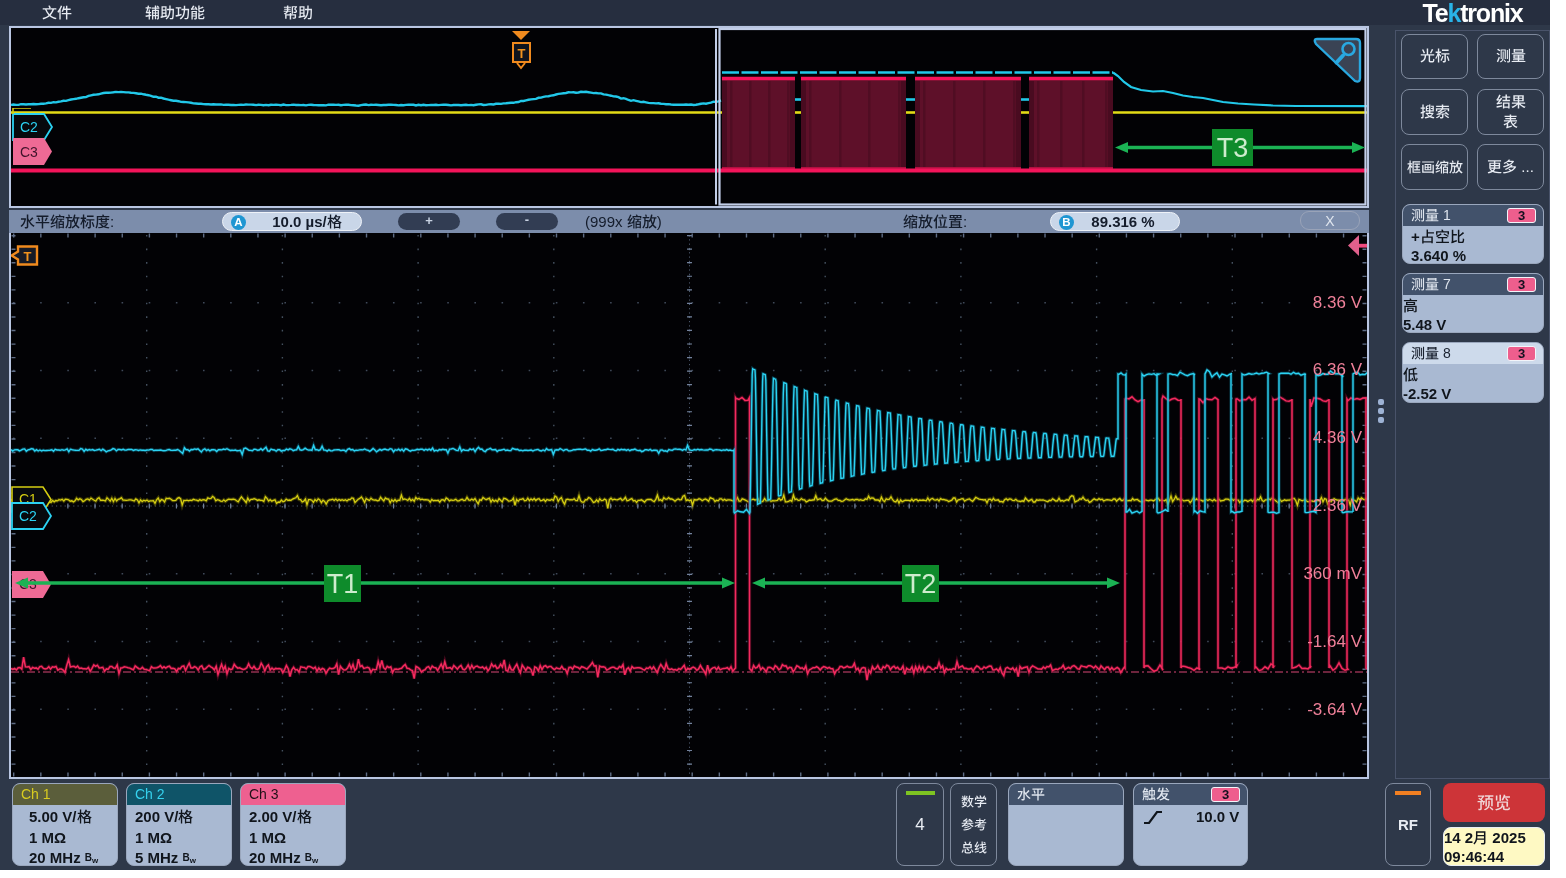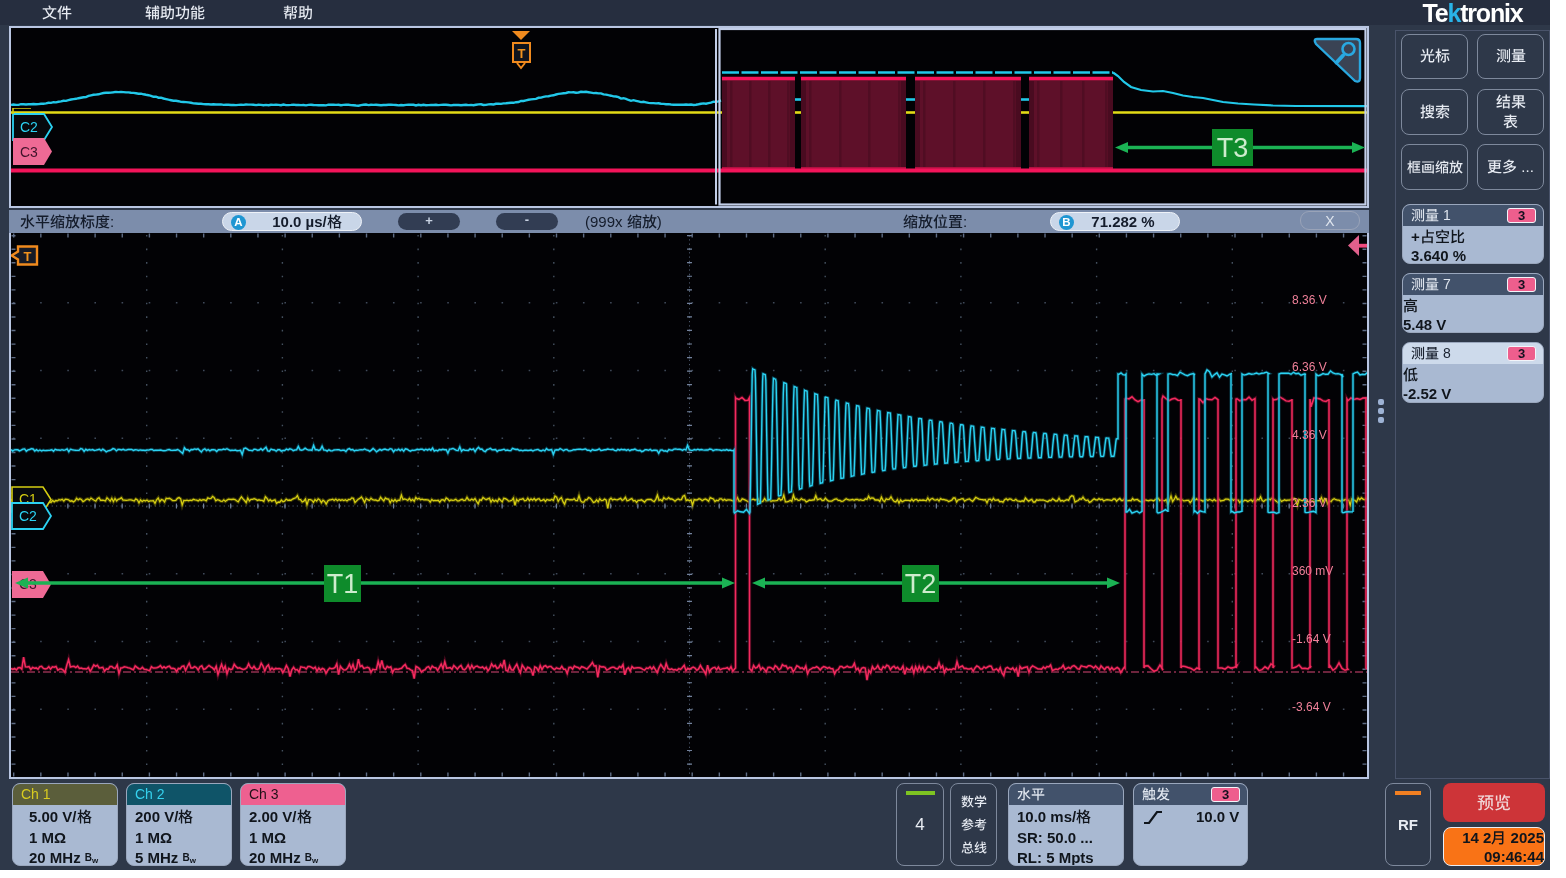--- a/index.html
+++ b/index.html
@@ -5,21 +5,21 @@
 #app{position:absolute;left:0;top:0;width:1550px;height:870px;background:#2e3849;overflow:hidden}
 .cj{display:inline-block;vertical-align:-0.128em;fill:currentColor}
 .abs{position:absolute}
 .bdg{position:absolute;border-radius:8px;background:#a9b9d2;border:1px solid #9aa7bd;overflow:hidden}
 .bh{height:21px;line-height:21px;padding-left:8px;font-size:14px;position:relative;white-space:nowrap}
 .bb{color:#10151c;font-weight:bold}
 .chip{position:absolute;width:29px;height:15px;background:#ee5e8d;border:1px solid #f2f5fa;border-radius:3px;color:#151020;font-weight:bold;font-size:13px;line-height:13px;text-align:center}
 .rbtn{position:absolute;border:1px solid #7e899c;border-radius:8px;color:#e8ecf3;font-size:15px;display:flex;align-items:center;justify-content:center;text-align:center}
 .pill{position:absolute;height:19px;border-radius:9.5px;background:#c9d6e8;border:1.5px solid #eef2f8;color:#141c2b;font-weight:bold;font-size:15px}
 .dkb{position:absolute;height:17px;border-radius:8.5px;background:#323d53;color:#c8d2e2;text-align:center;font-weight:bold;font-size:13px;line-height:16px}
-.axl{position:absolute;width:70px;font-size:12px;color:#ef8099}
+.axl{position:absolute;width:70px;text-align:right;font-size:17px;color:#ef8099}
 </style></head><body>
 <svg width="0" height="0" style="position:absolute">
     <defs>
       <path id="u5e73" d="M168 261C204 332 239 425 252 483L343 453C330 395 291 305 254 236ZM744 232C721 301 679 398 644 458L727 484C763 427 808 338 845 259ZM49 525V620H450V963H548V620H953V525H548V195H895V101H102V195H450V525Z"></path>
       <path id="u8868" d="M245 964C270 947 311 933 594 846C588 826 580 788 578 762L346 829V630C400 593 450 551 491 507C568 716 701 865 909 935C923 909 950 872 971 852C875 825 795 779 729 718C790 682 859 635 918 589L839 532C798 572 733 622 676 661C637 614 606 560 583 502H937V421H545V346H863V269H545V199H905V117H545V36H450V117H103V199H450V269H153V346H450V421H61V502H372C280 580 148 651 29 688C50 707 78 742 92 764C143 745 196 721 248 691V807C248 848 224 869 204 879C219 898 239 940 245 964Z"></path>
       <path id="u679c" d="M156 83V491H451V565H58V652H379C291 739 157 816 31 856C52 875 81 911 95 934C221 886 356 799 451 698V964H551V692C648 792 783 880 906 929C921 904 950 868 971 849C849 810 715 735 624 652H943V565H551V491H851V83ZM254 324H451V411H254ZM551 324H749V411H551ZM254 163H451V249H254ZM551 163H749V249H551Z"></path>
       <path id="u641c" d="M156 36V232H42V320H156V518C110 534 68 548 33 559L57 649L156 612V854C156 867 152 870 140 870C129 871 94 871 57 870C69 896 80 936 83 961C144 961 183 958 210 942C238 927 246 901 246 854V579L353 539L337 454L246 487V320H341V232H246V36ZM380 584V663H431L414 670C454 730 506 782 567 824C488 856 398 877 305 889C320 908 339 944 346 966C456 948 561 920 652 875C730 914 818 943 914 961C925 939 950 903 969 885C886 873 808 852 739 824C817 770 880 699 919 607L863 581L847 584H692V497H921V114H727V190H836V270H731V340H836V421H692V35H607V125L546 68C509 94 446 124 389 143H388V497H607V584ZM470 189C517 173 566 155 607 133V421H470V340H565V271H470ZM792 663C757 711 709 751 653 783C594 750 544 710 507 663Z"></path>
       <path id="u91c7" d="M790 189C756 266 696 371 648 436L726 471C775 409 837 312 886 227ZM137 267C178 325 217 402 230 453L316 416C302 364 260 290 217 234ZM403 229C433 286 459 363 465 411L557 379C550 331 521 257 490 201ZM822 44C643 78 341 101 82 111C92 133 104 174 106 199C369 192 678 168 897 129ZM57 503V596H378C289 700 155 795 29 846C52 866 83 904 99 930C223 871 352 769 447 653V962H547V649C644 764 775 868 900 928C916 902 948 863 971 843C845 792 709 697 618 596H944V503H547V414H447V503Z"></path>
       <path id="u91cf" d="M266 214H728V261H266ZM266 119H728V165H266ZM175 67V312H823V67ZM49 350V419H953V350ZM246 610H453V657H246ZM545 610H757V657H545ZM246 512H453V559H246ZM545 512H757V559H545ZM46 869V940H957V869H545V820H871V757H545V711H851V458H157V711H453V757H132V820H453V869Z"></path>
       <path id="u89c8" d="M652 261C696 308 745 374 766 418L851 381C828 338 780 275 733 230ZM108 92V379H200V92ZM319 47V411H411V47ZM185 439V759H280V522H729V750H828V439ZM578 34C552 147 506 262 447 335C469 346 509 370 527 383C560 338 591 280 617 215H939V131H647C655 105 663 79 669 53ZM446 563V642C446 715 418 820 61 890C84 909 111 944 123 965C383 905 485 823 523 744V843C523 926 551 950 659 950C682 950 799 950 822 950C907 950 933 921 943 806C919 801 881 788 861 774C857 859 850 871 814 871C786 871 691 871 670 871C626 871 618 867 618 842V697H539C543 679 544 661 544 644V563Z"></path>
@@ -191,21 +191,21 @@
         <use href="#u7f29"></use>
       </svg><svg class="cj" style="width:15px;height:15px" viewBox="0 0 1000 1000">
         <use href="#u653e"></use>
       </svg><svg class="cj" style="width:15px;height:15px" viewBox="0 0 1000 1000">
         <use href="#u4f4d"></use>
       </svg><svg class="cj" style="width:15px;height:15px" viewBox="0 0 1000 1000">
         <use href="#u7f6e"></use>
       </svg>:</div>
     <div class="pill" style="left:1050px;top:212px;width:130px">
       <span style="position:absolute;left:8px;top:1.5px;width:15px;height:15px;border-radius:8px;background:#1f96d2;color:#fff;font-size:11.5px;text-align:center;line-height:15px;font-weight:bold">B</span>
-      <span style="position:absolute;left:22px;top:0px;width:100px;text-align:center">71.282 %</span>
+      <span style="position:absolute;left:22px;top:0px;width:100px;text-align:center">89.316 %</span>
     </div>
     <div class="abs" style="left:1300px;top:211px;width:60px;height:19px;border:1px solid #99a3b8;border-radius:9px;color:#dfe5ee;text-align:center;font-size:14px;line-height:18px">X</div>
     <div class="abs" style="left:9px;top:233px;width:1360px;height:546px;border:2px solid #b9c6e2;border-top:none;background:#020205"></div>
     <svg id="mainw" width="1356" height="544" style="position:absolute;left:11px;top:233px">
       <rect x="0" y="0" width="1356" height="544" fill="#020205"></rect>
       <line x1="135.7" y1="2" x2="135.7" y2="542" stroke="#44505f" stroke-width="1.4" stroke-dasharray="1.6 11.95"></line>
       <line x1="271.4" y1="2" x2="271.4" y2="542" stroke="#44505f" stroke-width="1.4" stroke-dasharray="1.6 11.95"></line>
       <line x1="407.1" y1="2" x2="407.1" y2="542" stroke="#44505f" stroke-width="1.4" stroke-dasharray="1.6 11.95"></line>
       <line x1="542.8" y1="2" x2="542.8" y2="542" stroke="#44505f" stroke-width="1.4" stroke-dasharray="1.6 11.95"></line>
       <line x1="678.5" y1="2" x2="678.5" y2="542" stroke="#44505f" stroke-width="1.4" stroke-dasharray="1.6 11.95"></line>
@@ -406,27 +406,20 @@
         </svg><svg class="cj" style="width:13px;height:13px" viewBox="0 0 1000 1000">
           <use href="#u7ebf"></use>
         </svg></div>
     </div>
     <div class="bdg" style="left:1008px;top:783px;width:116px;height:83px">
       <div class="bh" style="background:#42526b;color:#dfe5ee"><svg class="cj" style="width:14px;height:14px" viewBox="0 0 1000 1000">
           <use href="#u6c34"></use>
         </svg><svg class="cj" style="width:14px;height:14px" viewBox="0 0 1000 1000">
           <use href="#u5e73"></use>
         </svg></div>
-      <div class="bb" style="padding-left:8px;font-size:15px;padding-top:2px">
-        <div style="height:20.5px;line-height:20.5px;white-space:nowrap">10.0 ms/<svg class="cj" style="width:15px;height:15px" viewBox="0 0 1000 1000">
-            <use href="#u683c"></use>
-          </svg></div>
-        <div style="height:20.5px;line-height:20.5px;white-space:nowrap">SR: 50.0 ...</div>
-        <div style="height:20.5px;line-height:20.5px;white-space:nowrap">RL: 5 Mpts</div>
-      </div>
     </div>
     <div class="bdg" style="left:1133px;top:783px;width:115px;height:83px">
       <div class="bh" style="background:#42526b;color:#dfe5ee"><svg class="cj" style="width:14px;height:14px" viewBox="0 0 1000 1000">
           <use href="#u89e6"></use>
         </svg><svg class="cj" style="width:14px;height:14px" viewBox="0 0 1000 1000">
           <use href="#u53d1"></use>
         </svg><div class="chip" style="right:7px;top:3px">3</div></div>
       <div class="bb" style="padding-left:8px;font-size:15px;padding-top:2px">
         <div style="height:20.5px;line-height:20.5px;white-space:nowrap"><svg width="22" height="16" viewBox="0 0 22 16" style="vertical-align:-3px">
             <path d="M2,14 h5 l8,-11 h5" fill="none" stroke="#10151c" stroke-width="2.2"></path>
@@ -436,15 +429,15 @@
     <div class="rbtn" style="left:1385px;top:783px;width:46px;height:83px;font-size:15px;font-weight:bold">RF</div>
     <div class="abs" style="left:1395px;top:791px;width:26px;height:3.5px;background:#f28022"></div>
     <div class="abs" style="left:1443px;top:783px;width:102px;height:39px;background:#cd3438;border-radius:8px;color:#f0d4d6;font-size:17px;display:flex;align-items:center;justify-content:center">
       <svg class="cj" style="width:17px;height:17px" viewBox="0 0 1000 1000">
         <use href="#u9884"></use>
       </svg>
       <svg class="cj" style="width:17px;height:17px" viewBox="0 0 1000 1000">
         <use href="#u89c8"></use>
       </svg>
     </div>
-    <div class="abs" style="left:1443px;top:827px;width:102px;height:39px;background:#f97316;border:1.5px solid #e8eef6;border-radius:8px;color:#10151c;font-weight:bold;font-size:15px;text-align:right;line-height:18.5px;padding-top:1px">14 2<svg class="cj" style="width:15px;height:15px" viewBox="0 0 1000 1000">
+    <div class="abs" style="left:1443px;top:827px;width:102px;height:39px;background:#fef9c3;border:1.5px solid #e8eef6;border-radius:8px;color:#10151c;font-weight:bold;font-size:15px;text-align:left;line-height:18.5px;padding-top:1px">14 2<svg class="cj" style="width:15px;height:15px" viewBox="0 0 1000 1000">
         <use href="#u6708"></use>
       </svg> 2025<br>09:46:44</div>
   </div>
 </body></html>

